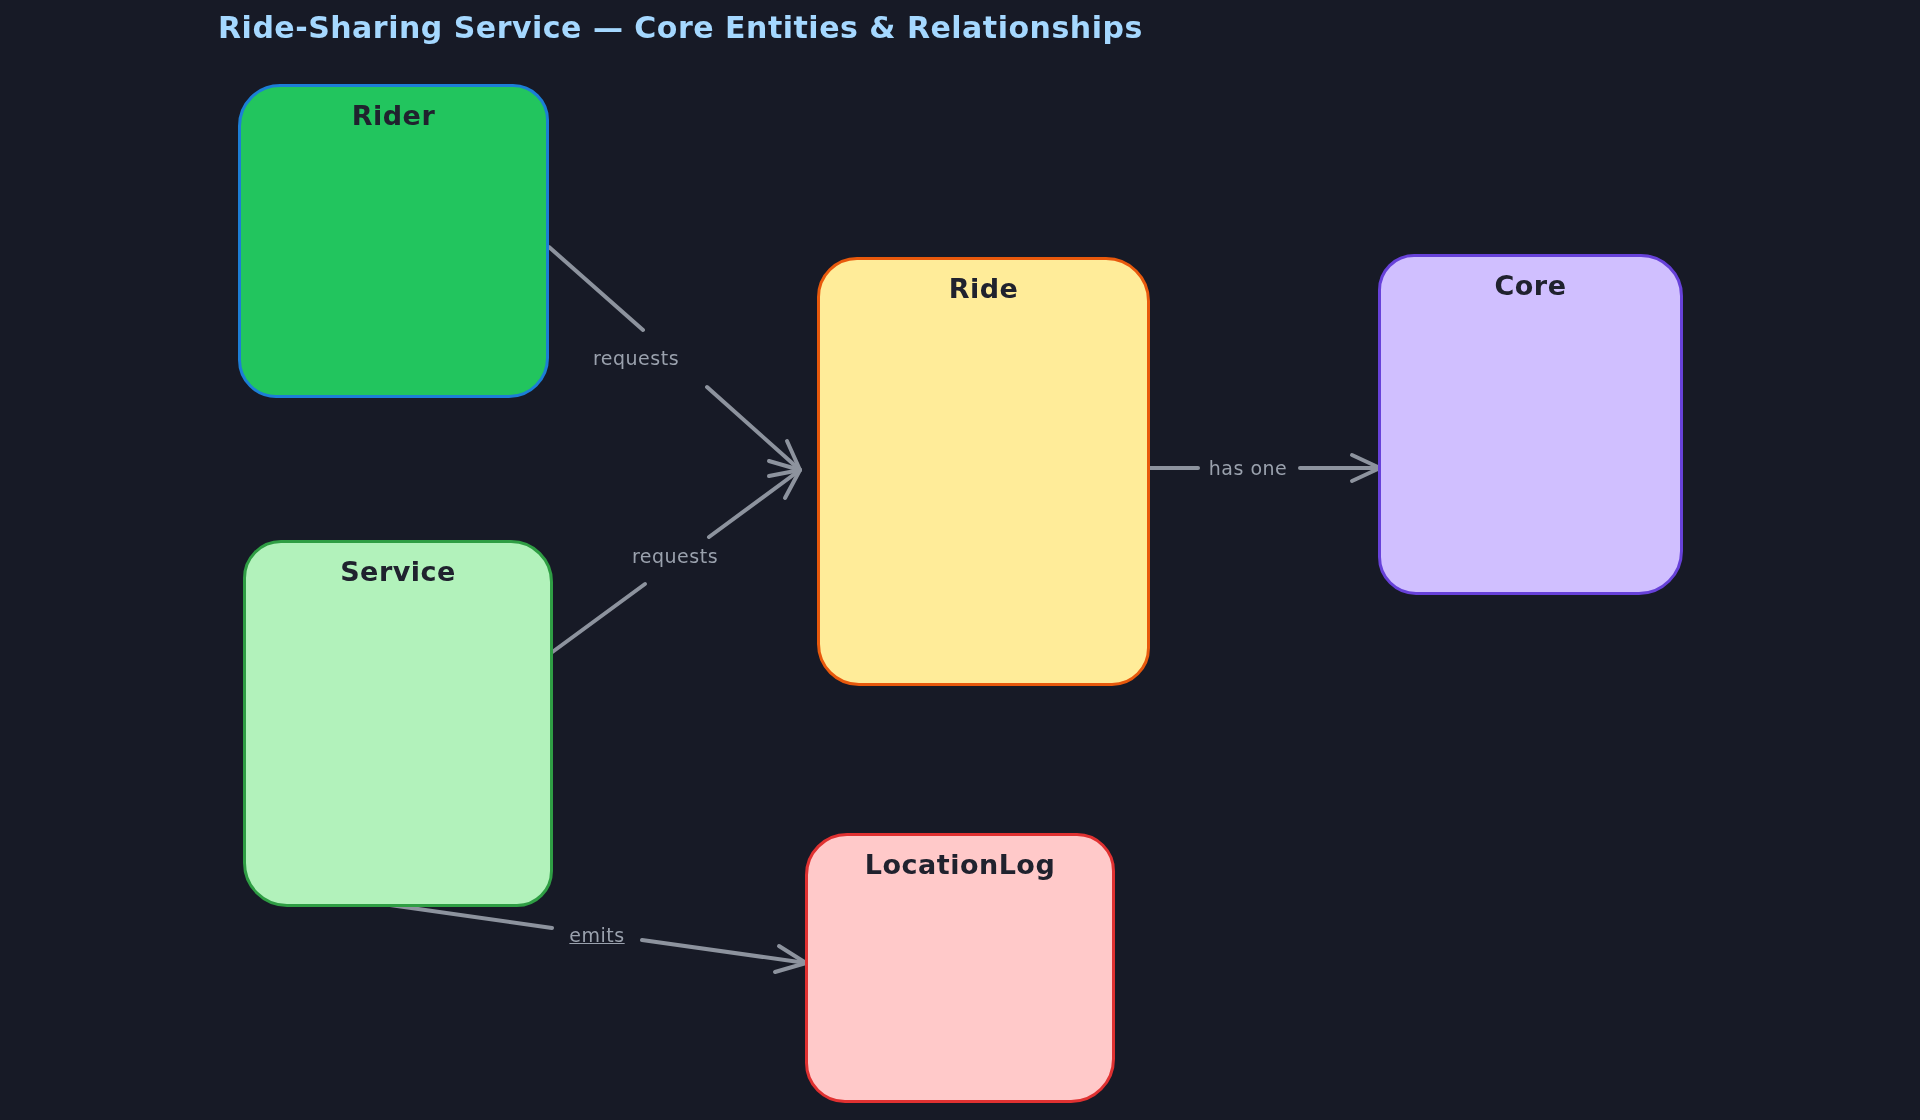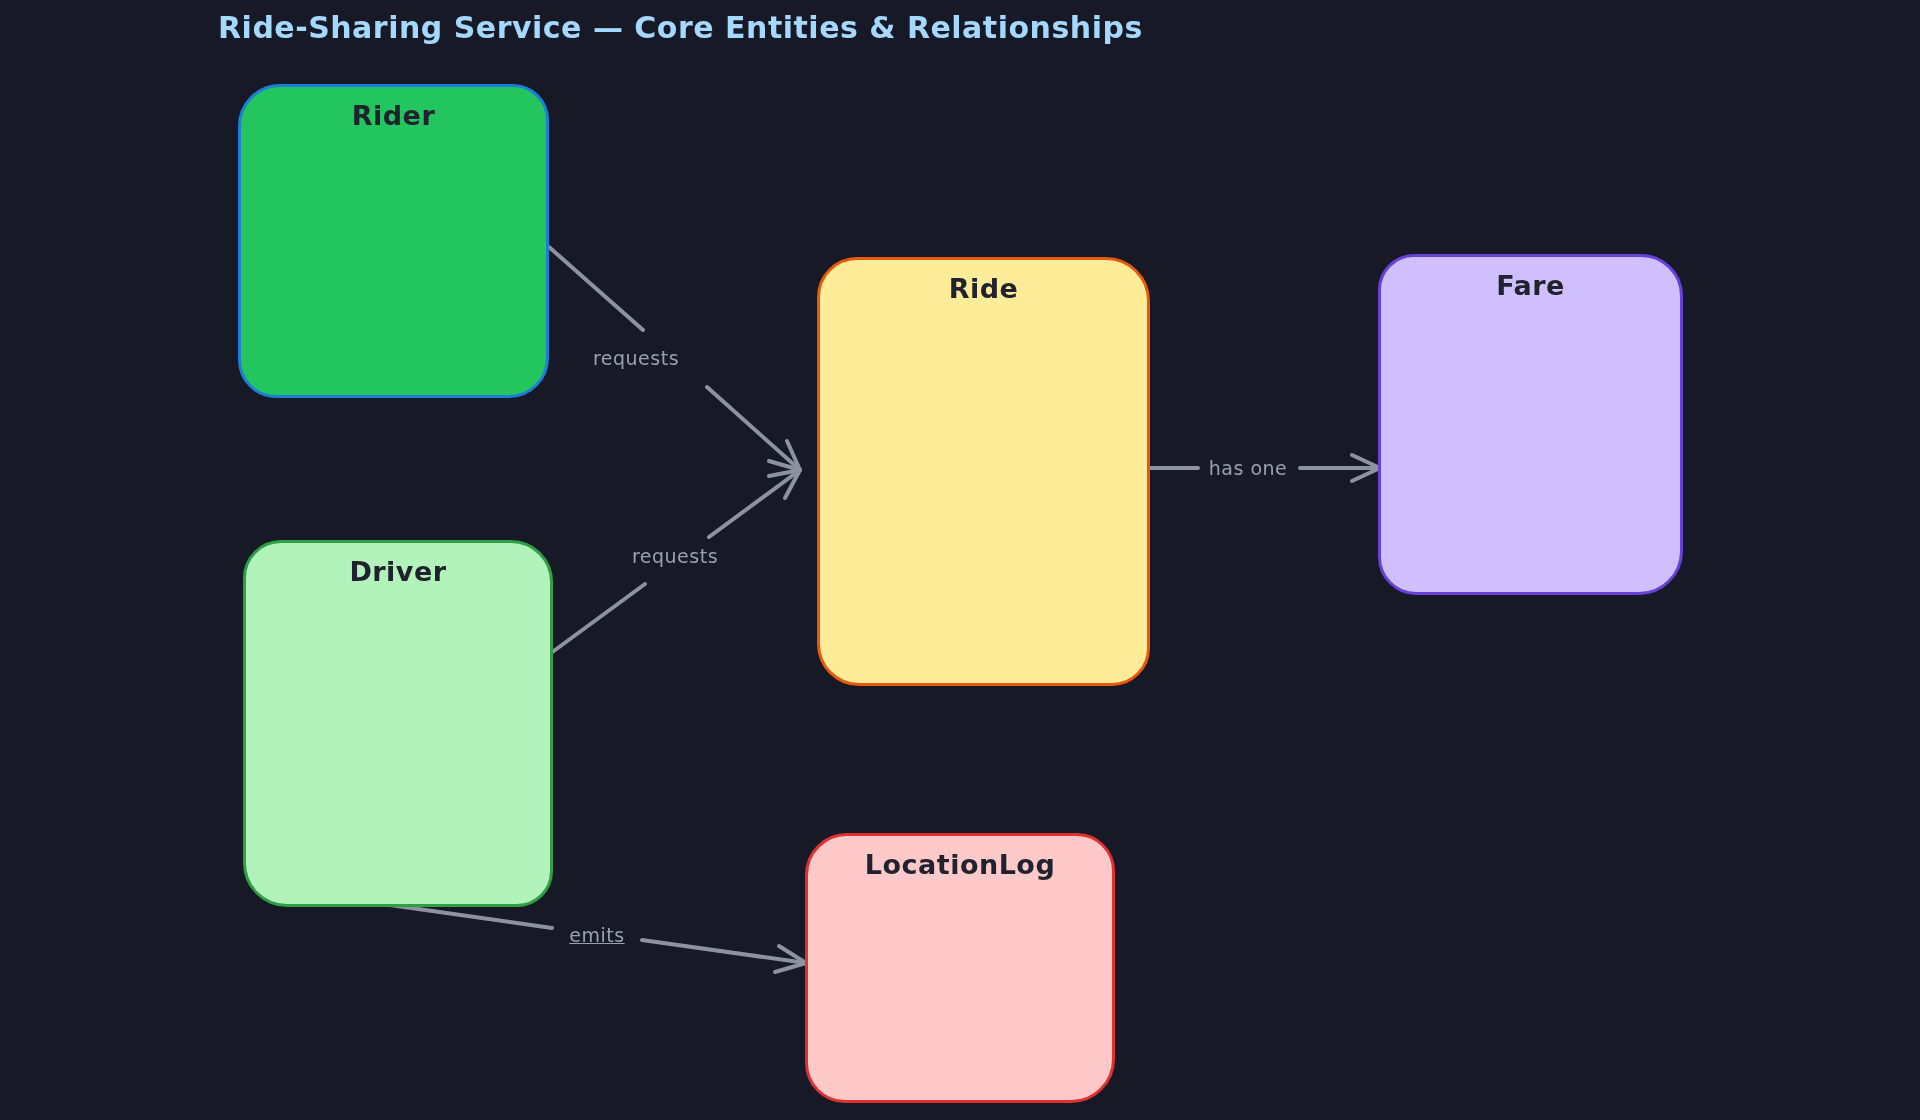--- a/index.html
+++ b/index.html
@@ -92,29 +92,29 @@
       <path d="M642,940 L806,963" stroke="#8d939e"></path>
       <path d="M779,946 L806,963 L775,972" stroke="#8d939e"></path>
     </g>
   </svg>
 
   <div class="entity" id="entity-rider" style="background: #22c55e; border-color: rgb(28, 126, 214);">
     <div class="entity-label" style="color: rgb(32, 34, 46);">Rider</div>
   </div>
 
   <div class="entity" id="entity-driver" style="background: rgb(178, 242, 187); border-color: rgb(47, 158, 68);">
-    <div class="entity-label" style="color: rgb(32, 34, 46);">Driver</div>
+    <div class="entity-label" style="color: rgb(32, 34, 46);">Service</div>
   </div>
 
   <div class="entity" id="entity-ride" style="background: rgb(255, 236, 153); border-color: rgb(232, 89, 12);">
     <div class="entity-label" style="color: rgb(32, 34, 46);">Ride</div>
   </div>
 
   <div class="entity" id="entity-fare" style="background: rgb(208, 191, 255); border-color: rgb(103, 65, 217);">
-    <div class="entity-label" style="color: rgb(32, 34, 46);">Fare</div>
+    <div class="entity-label" style="color: rgb(32, 34, 46);">Core</div>
   </div>
 
   <div class="entity" id="entity-locationlog" style="background: rgb(255, 201, 201); border-color: rgb(224, 49, 49);">
     <div class="entity-label" style="color: rgb(32, 34, 46);">LocationLog</div>
   </div>
 
   <div class="edge-label" id="edge-label-requests" style="color: rgb(154, 161, 173);">requests</div>
   <div class="edge-label" id="edge-label-fulfills" style="color: rgb(154, 161, 173);">requests</div>
   <div class="edge-label" id="edge-label-hasone" style="color: rgb(154, 161, 173);">has one</div>
   <div class="edge-label" id="edge-label-emits" style="color: rgb(154, 161, 173); text-decoration: underline;">emits</div>

